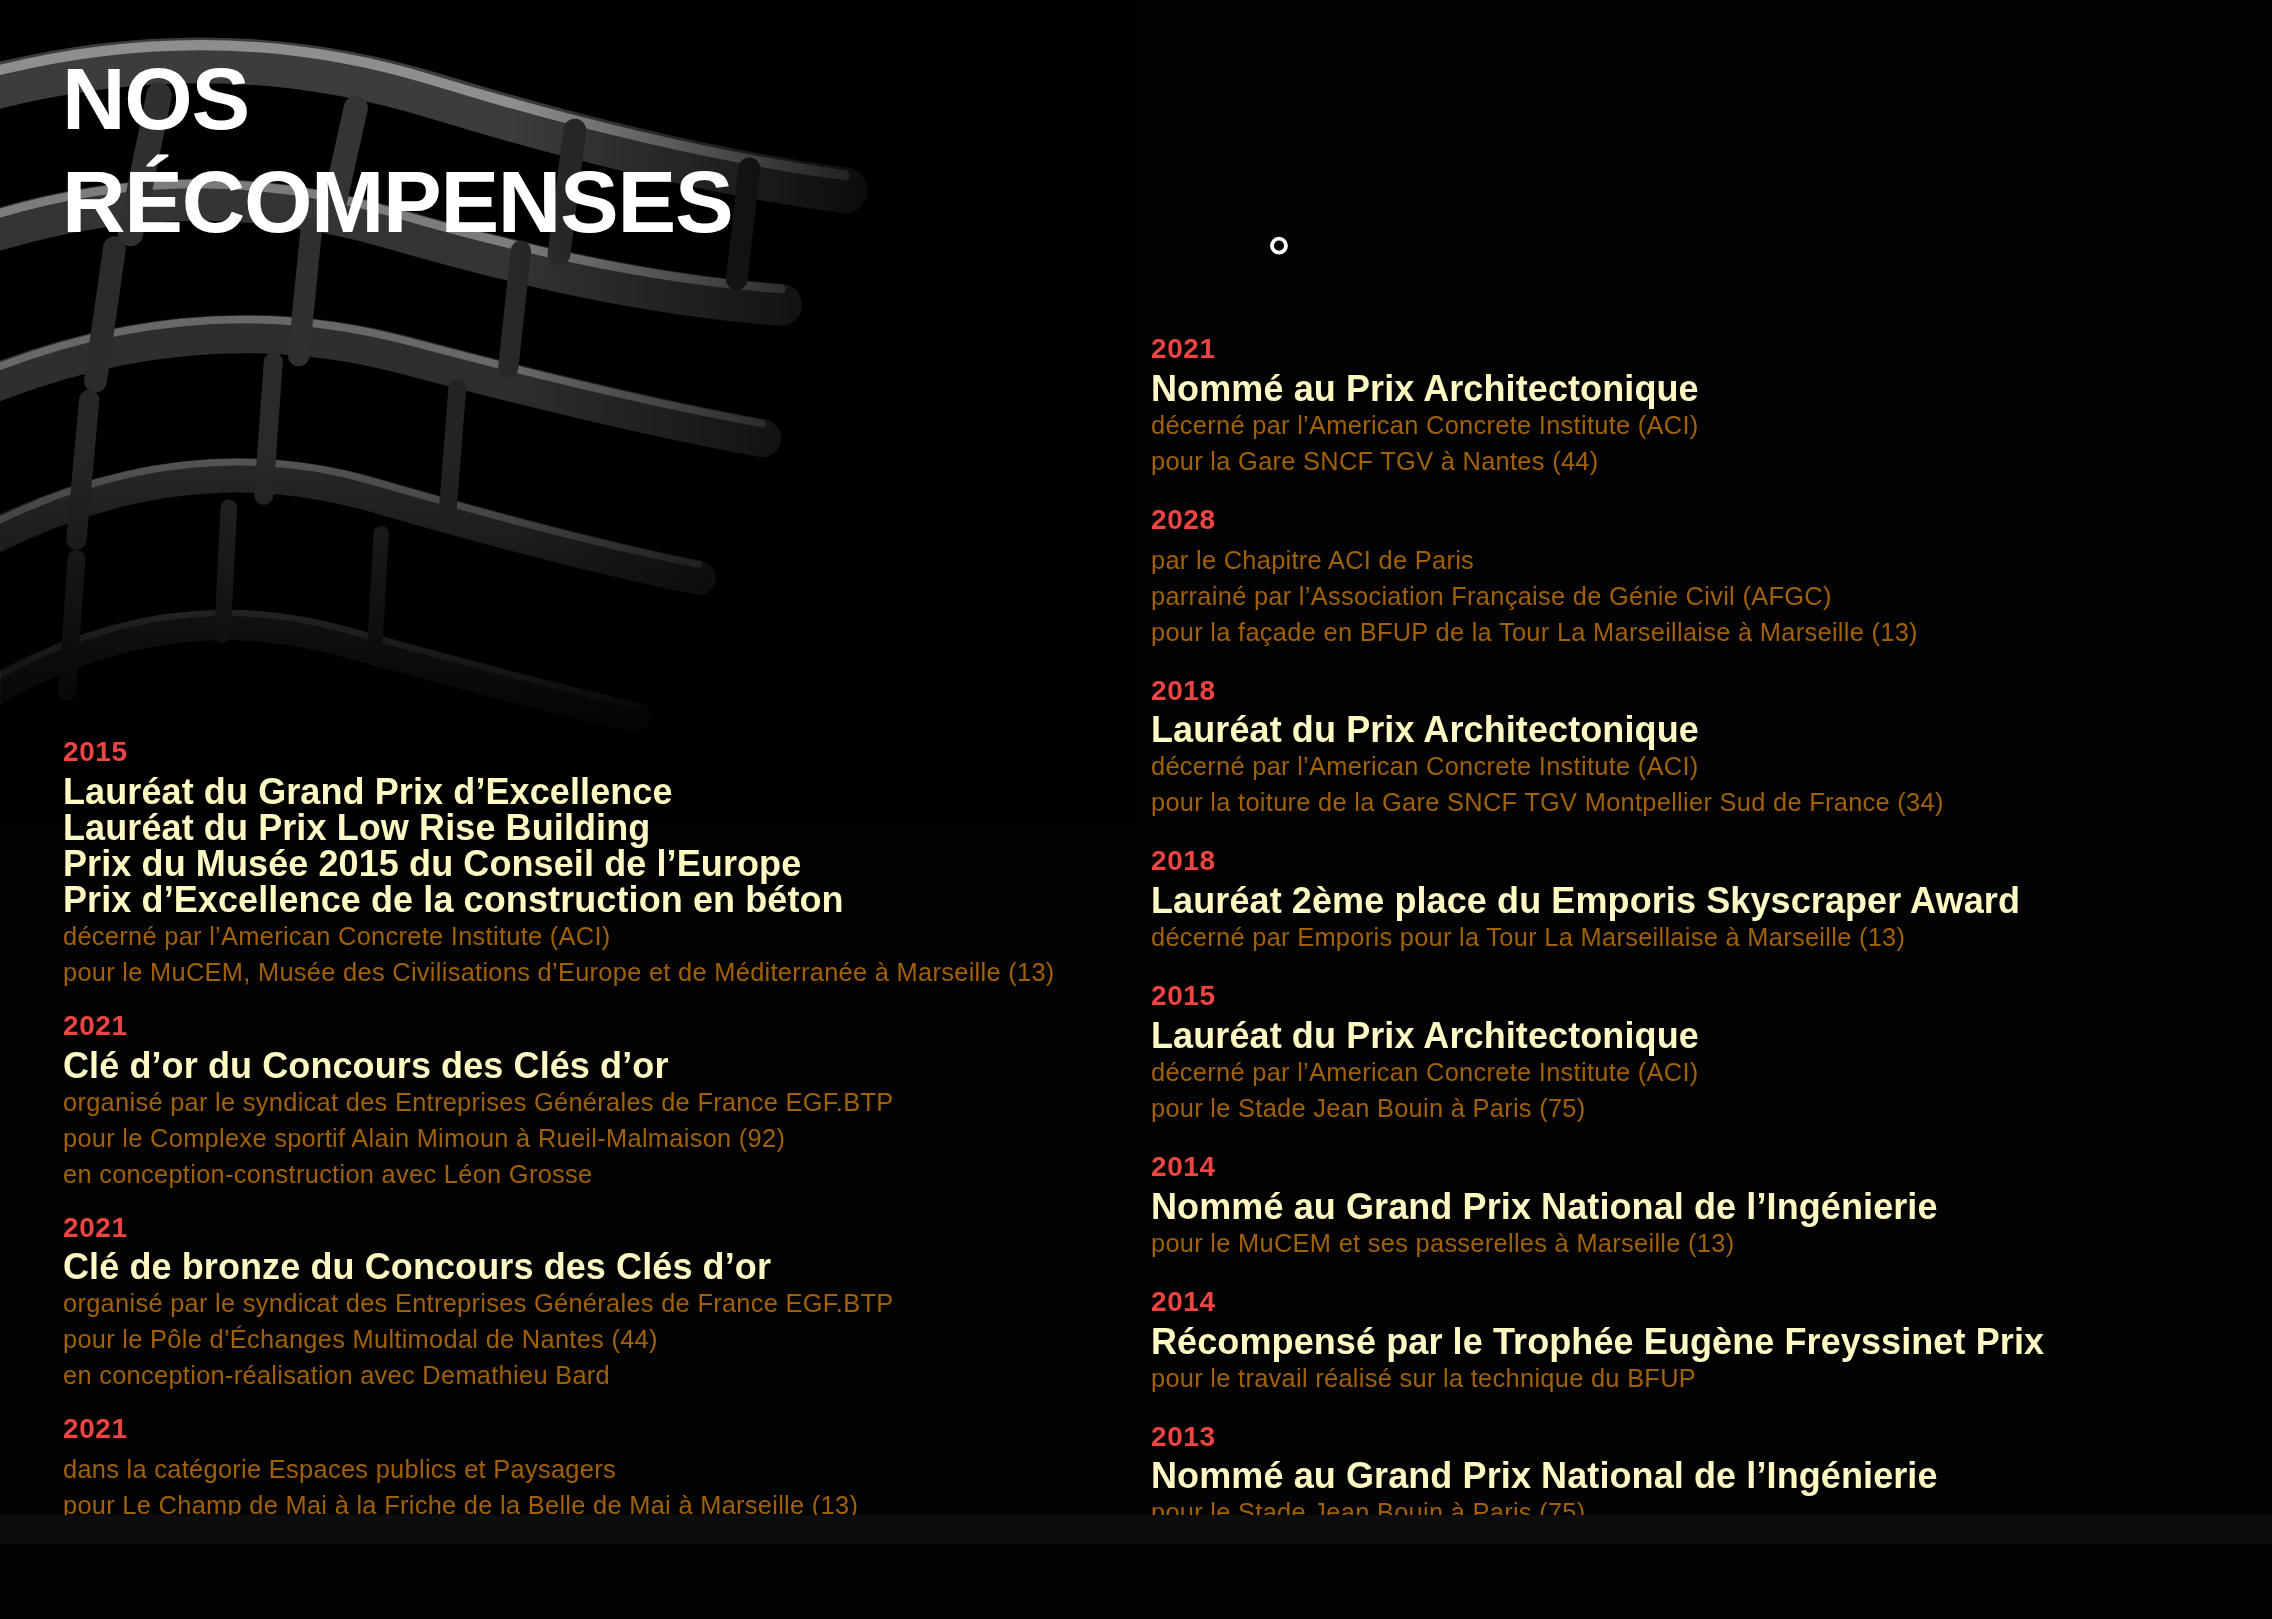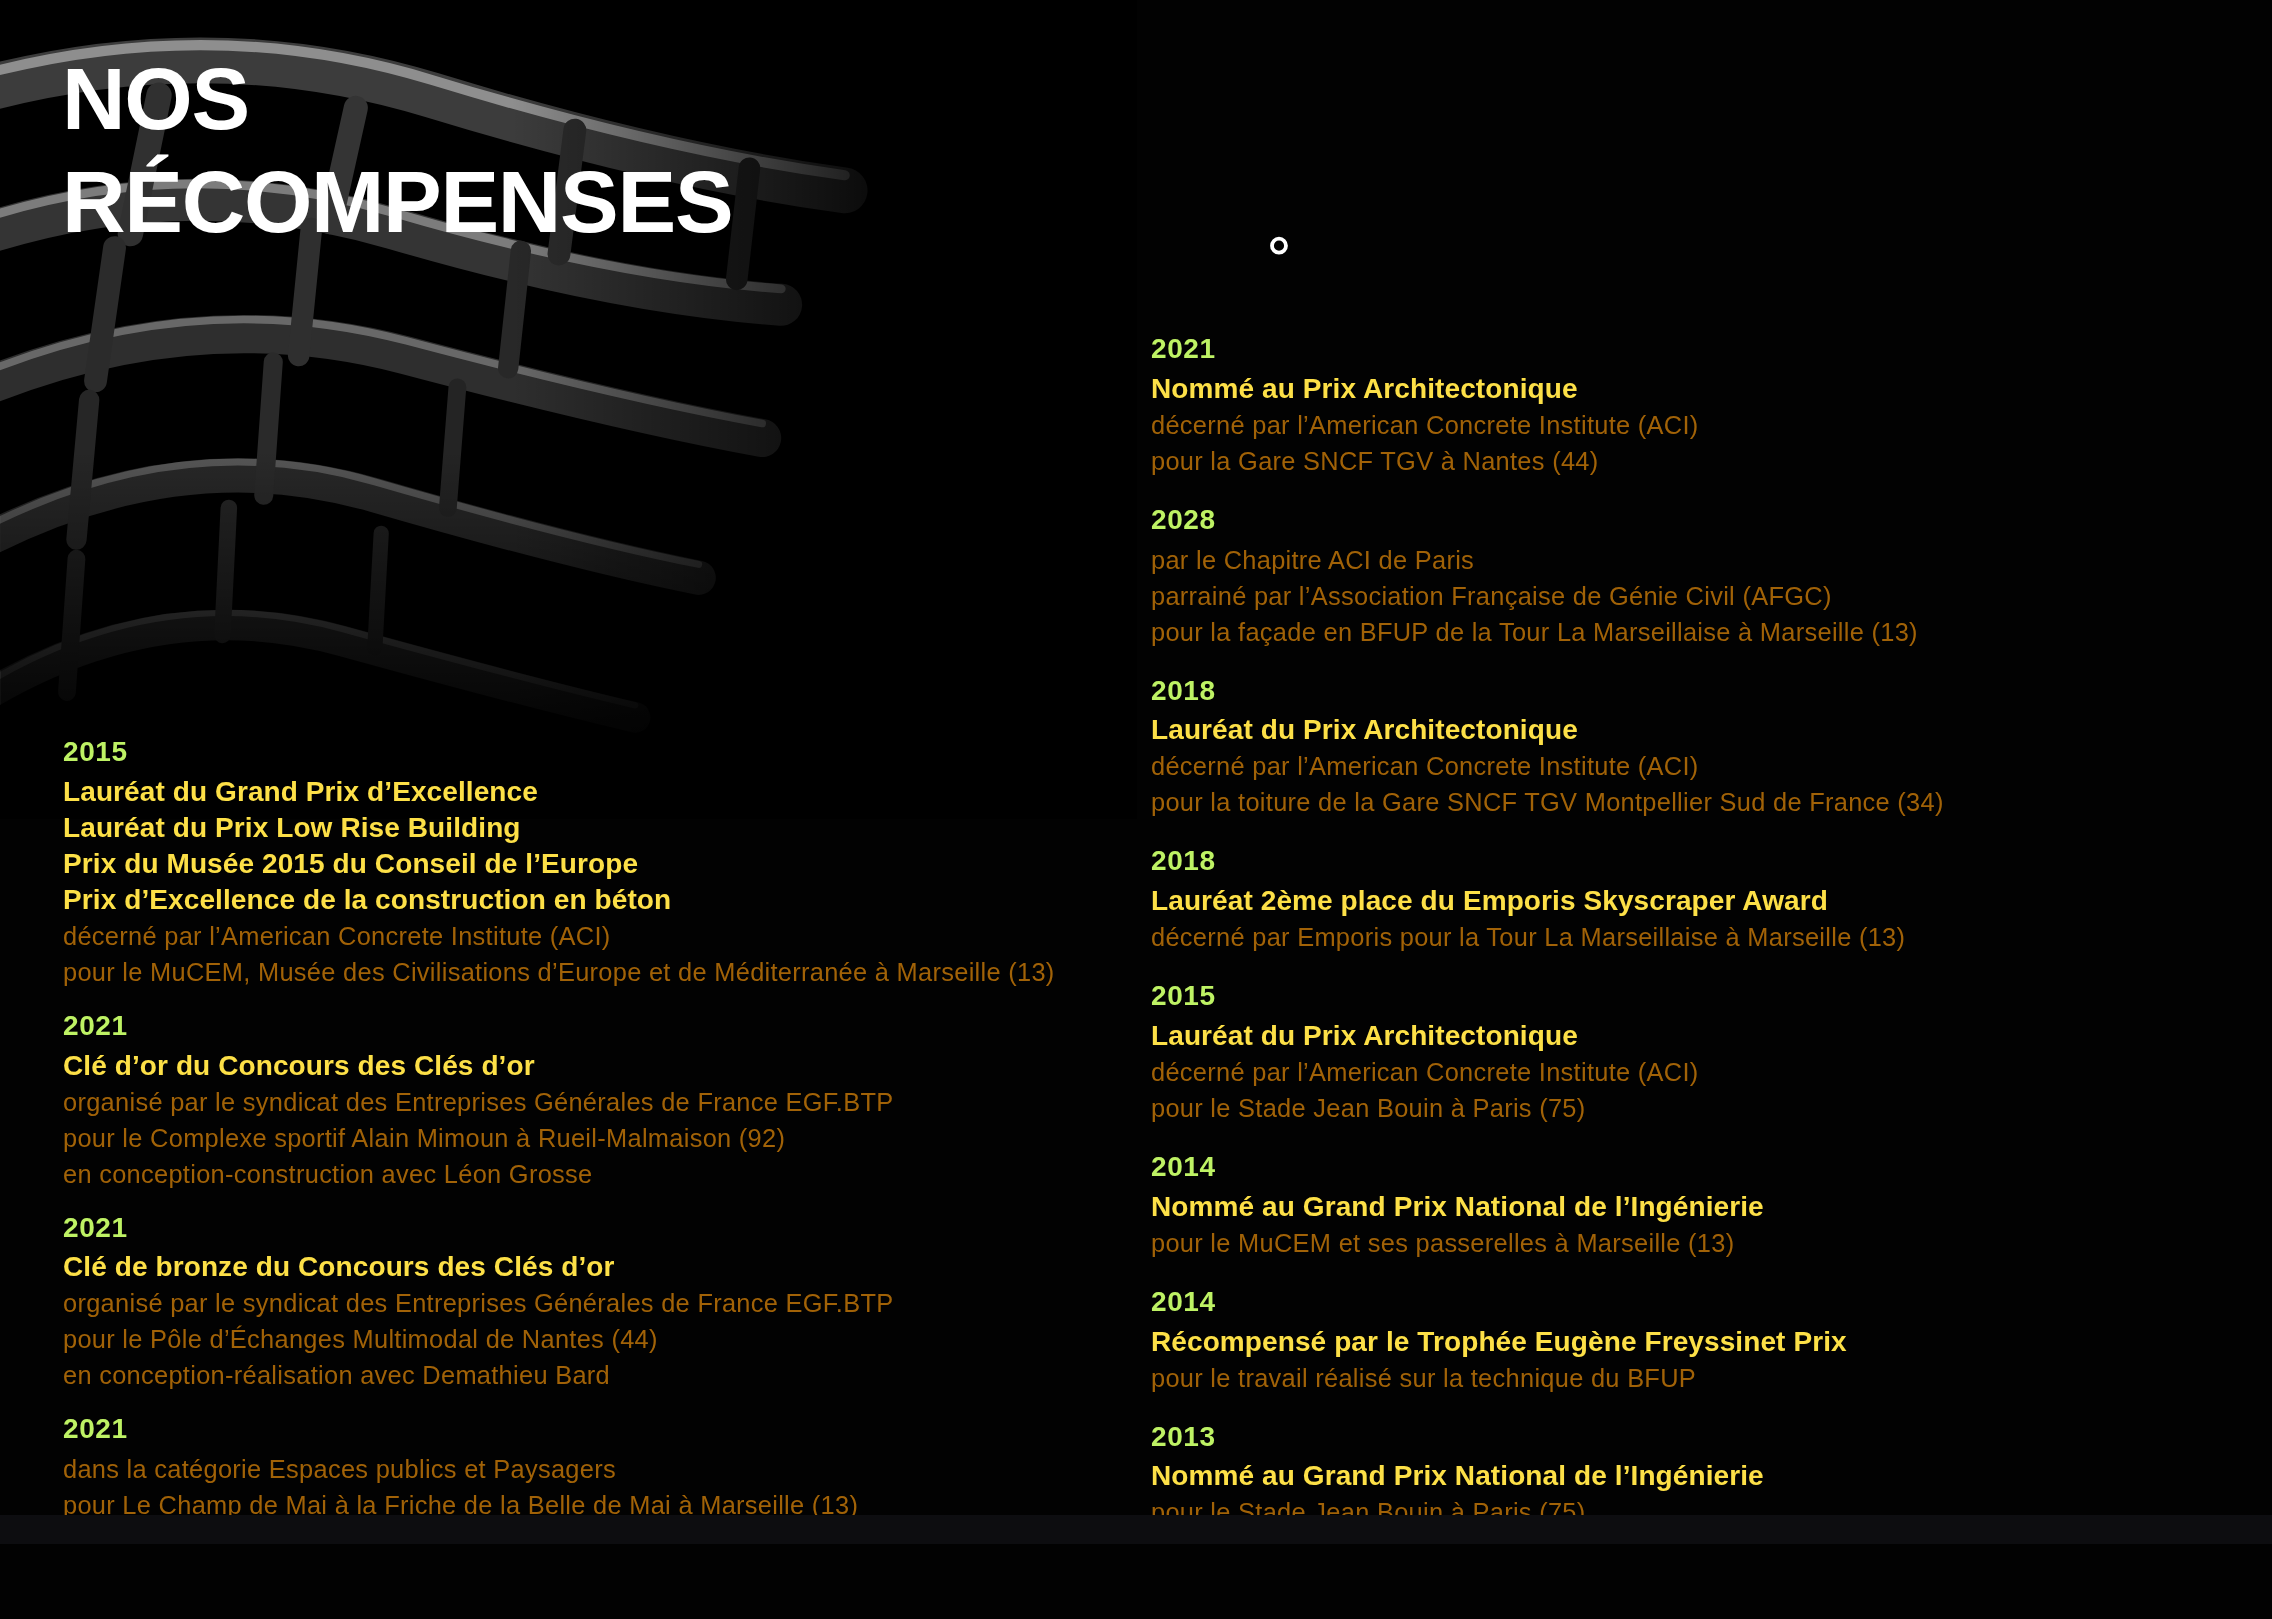--- a/index.html
+++ b/index.html
@@ -27,24 +27,24 @@
   .wreath{position:absolute;left:1152px;top:55px;width:254px;height:229px;}
 
   
   .col{position:absolute;display:flex;flex-direction:column;}
   .col-left{left:63px;top:734px;width:1067px;gap:18px;}
   .col-right{left:1151px;top:331px;width:1105px;gap:23px;}
 
   .entry{display:flex;flex-direction:column;}
   .year{
     font-size:28px;line-height:36px;font-weight:bold;
-    letter-spacing:0.6px;margin-bottom:3.8px;color:#bef264;
+    letter-spacing:0.6px;margin-bottom:3.8px;color:#ef4444;
   }
   .award-title{
-    font-size:28px;line-height:36px;font-weight:bold;color:#fde047;
+    font-size:36px;line-height:36px;font-weight:bold;color:#fef9c3;
     letter-spacing:0.1px;
   }
   .award-detail{
     font-size:25.4px;line-height:36px;font-weight:normal;color:#a16207;
     letter-spacing:0.3px;
   }
 
   
   .footer-bar{
     position:absolute;left:0;bottom:0;width:100%;height:29px;

